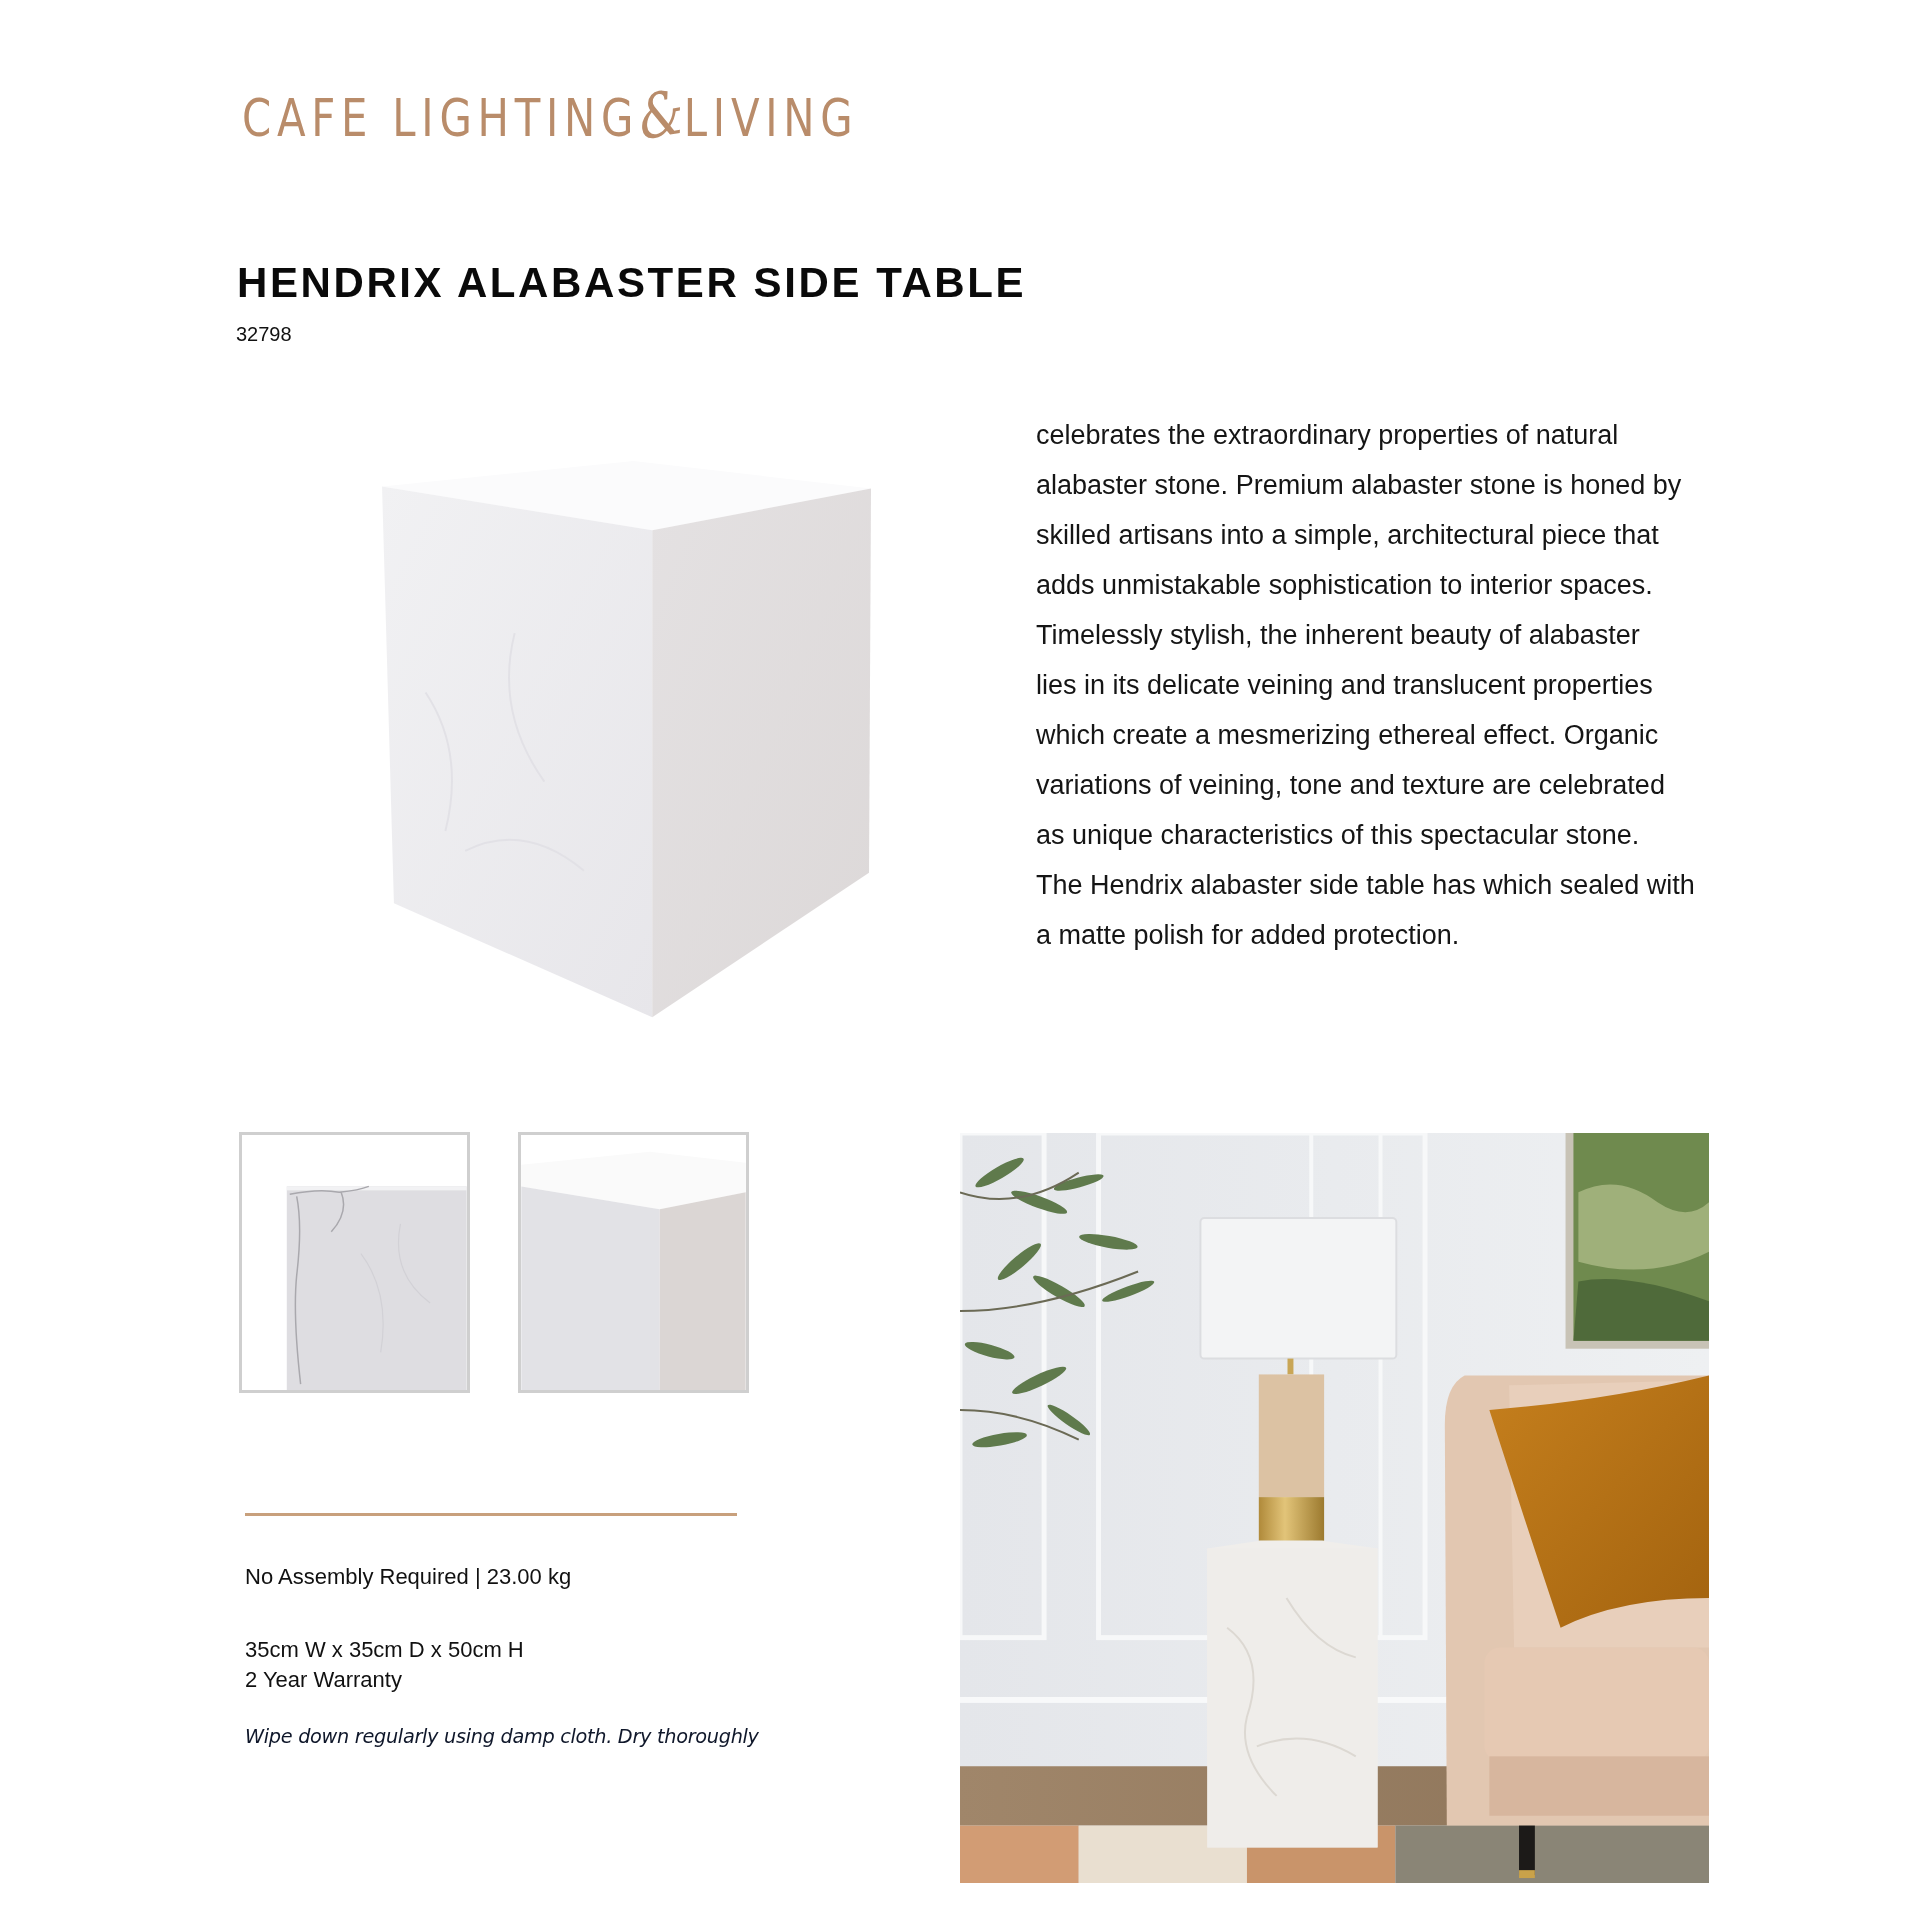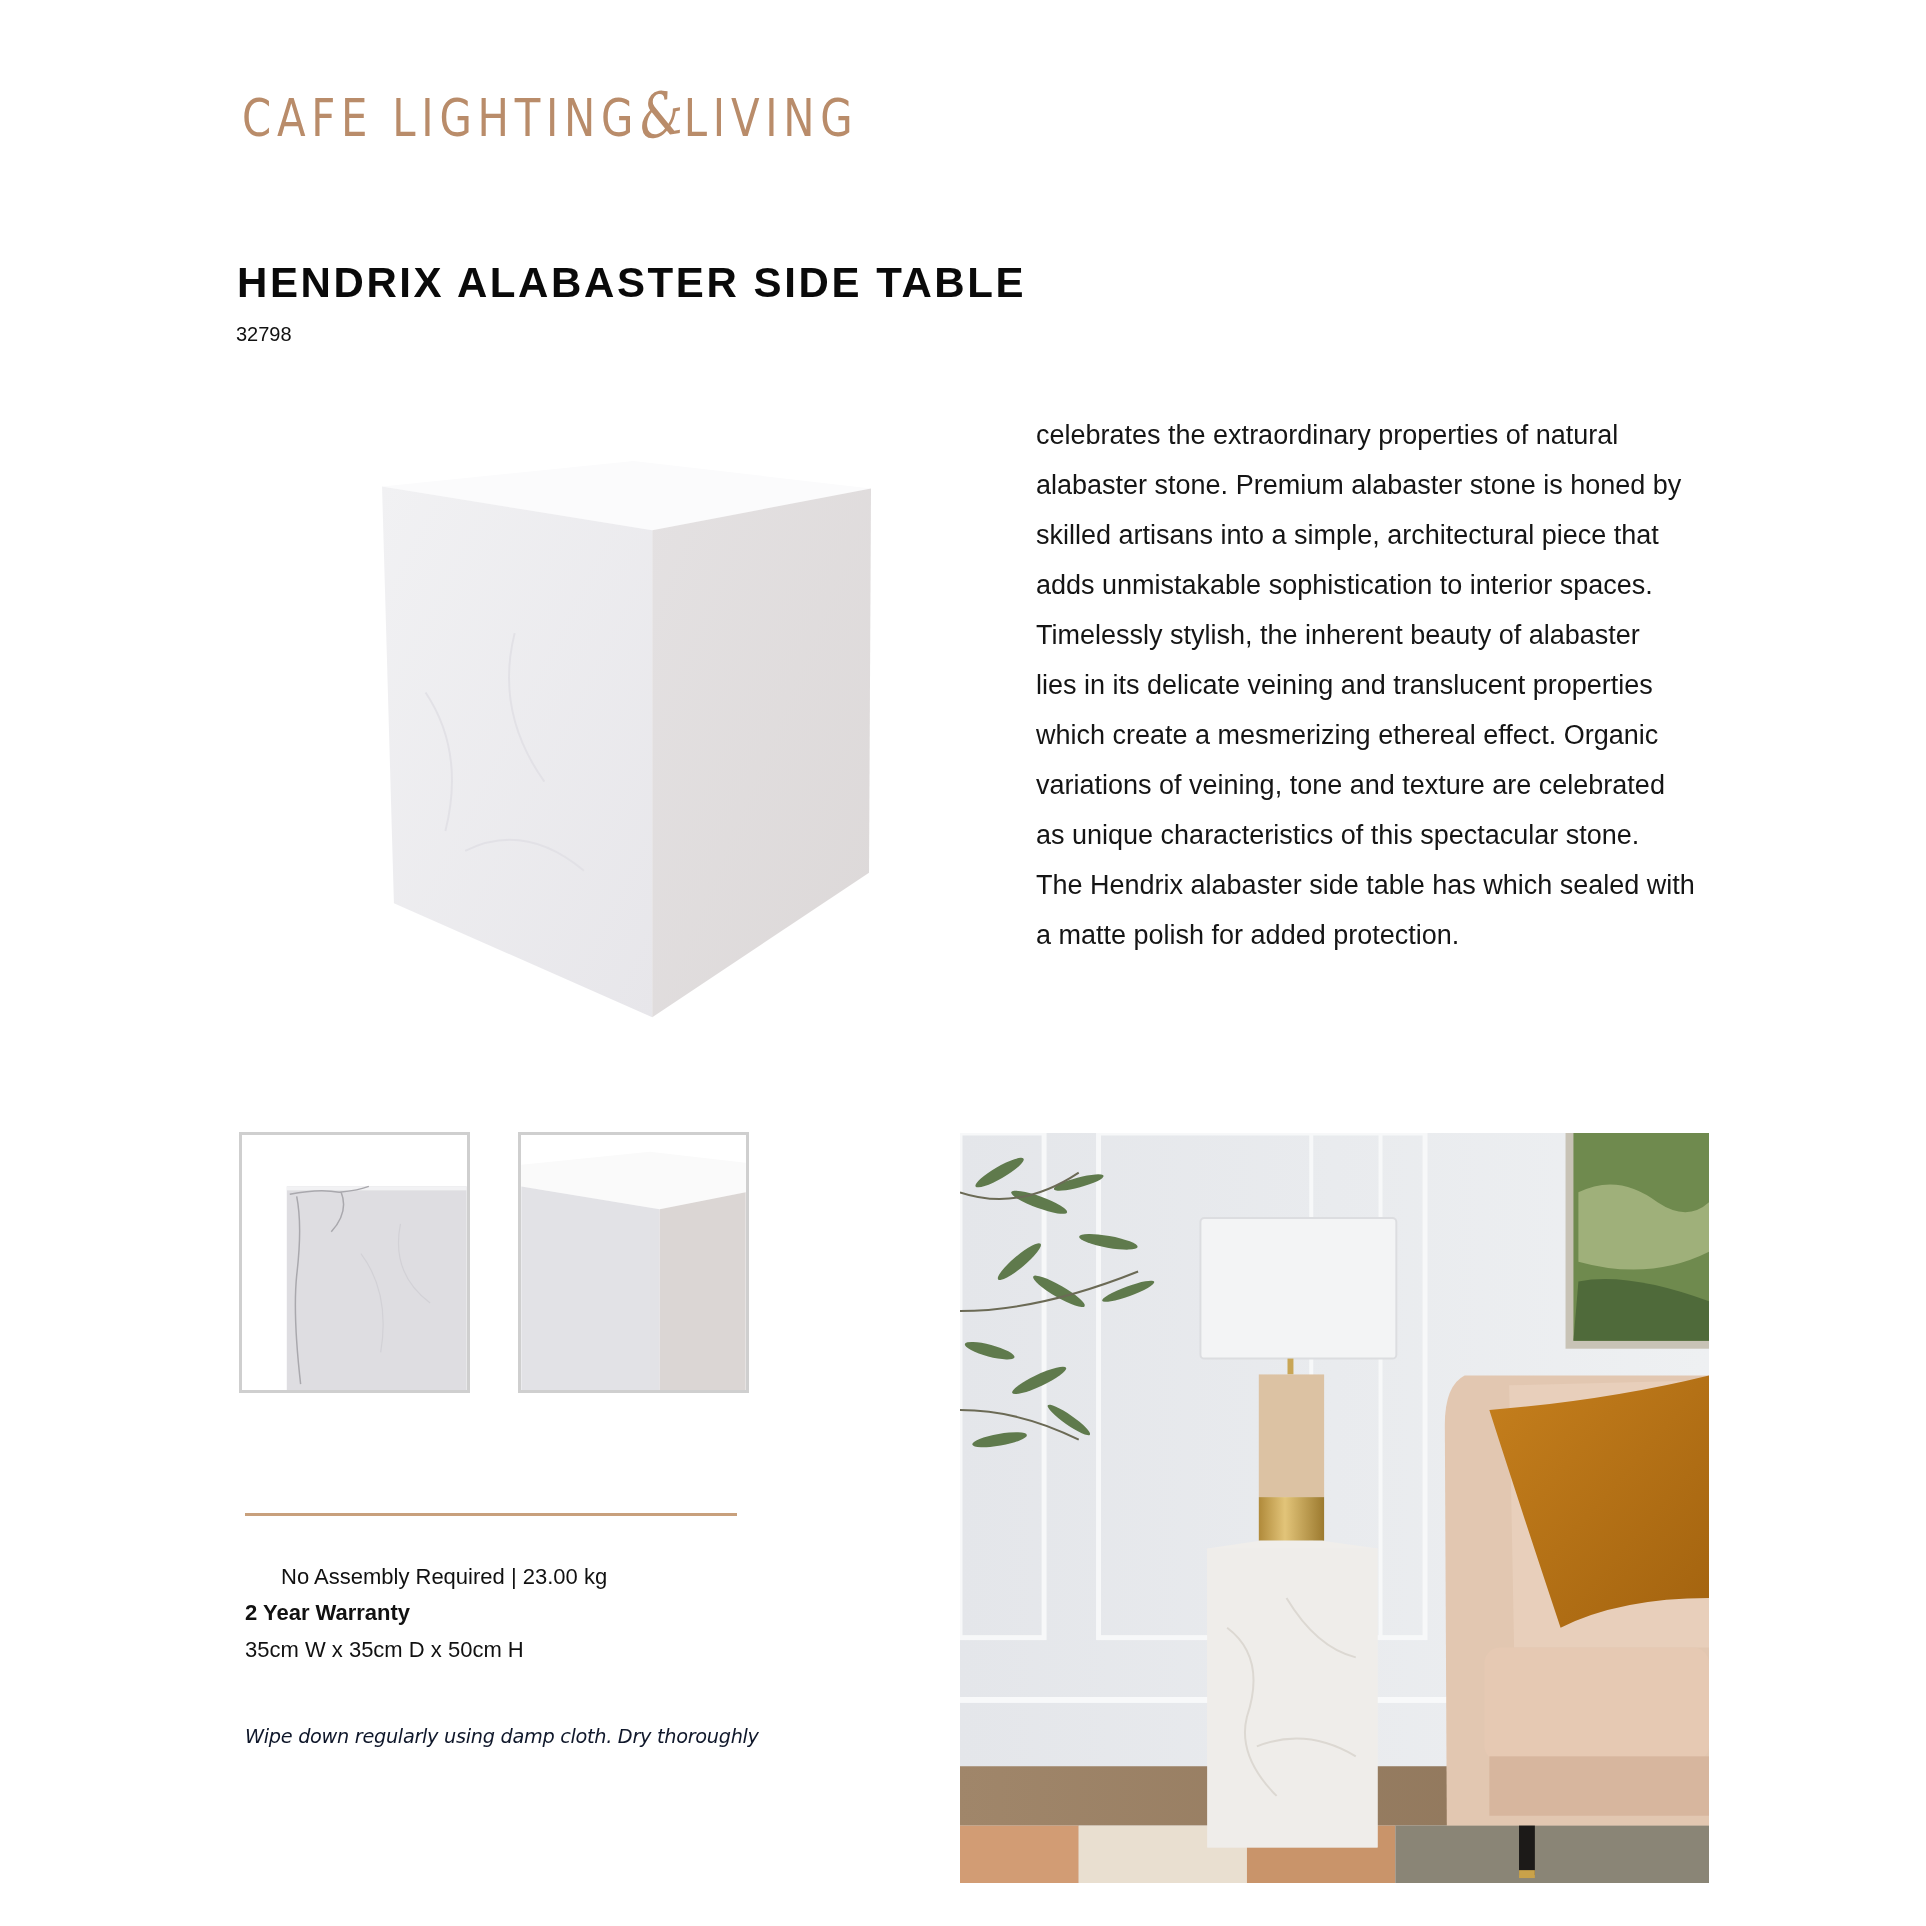--- a/index.html
+++ b/index.html
@@ -73,23 +73,23 @@
 <div class="abs thumb" style="left:518px;top:1132px;width:231px;height:261px;">
   <svg width="225" height="255" xmlns="http://www.w3.org/2000/svg" viewBox="0 0 227 258">
     <polygon points="0,30 130,17 227,28 227,58 140,75 0,52" fill="#fafafa"></polygon>
     <polygon points="0,52 140,75 140,258 0,258" fill="#e2e2e6"></polygon>
     <polygon points="140,75 227,58 227,258 140,258" fill="#dbd6d4"></polygon>
   </svg>
 </div>
 
 <div class="abs rule"></div>
 
-<div class="abs spec" style="top:1564px;margin-left:36px;">No Assembly Required | 23.00 kg</div>
+<div class="abs spec" style="top:1564px;">No Assembly Required | 23.00 kg</div>
 <div class="abs spec" style="top:1637px;">35cm W x 35cm D x 50cm H</div>
-<div class="abs spec" style="top:1600px;font-weight:bold;">2 Year Warranty</div>
+<div class="abs spec" style="top:1667px;">2 Year Warranty</div>
 <div class="abs care">Wipe down regularly using damp cloth. Dry thoroughly</div>
 
 <div class="abs photo">
   <svg width="749" height="750" viewBox="0 0 757 758" xmlns="http://www.w3.org/2000/svg">
     <defs>
       <linearGradient id="wall" x1="0" y1="0" x2="1" y2="0">
         <stop offset="0" stop-color="#e4e6ea"></stop>
         <stop offset="1" stop-color="#eef0f2"></stop>
       </linearGradient>
       <linearGradient id="floor" x1="0" y1="0" x2="1" y2="0">

